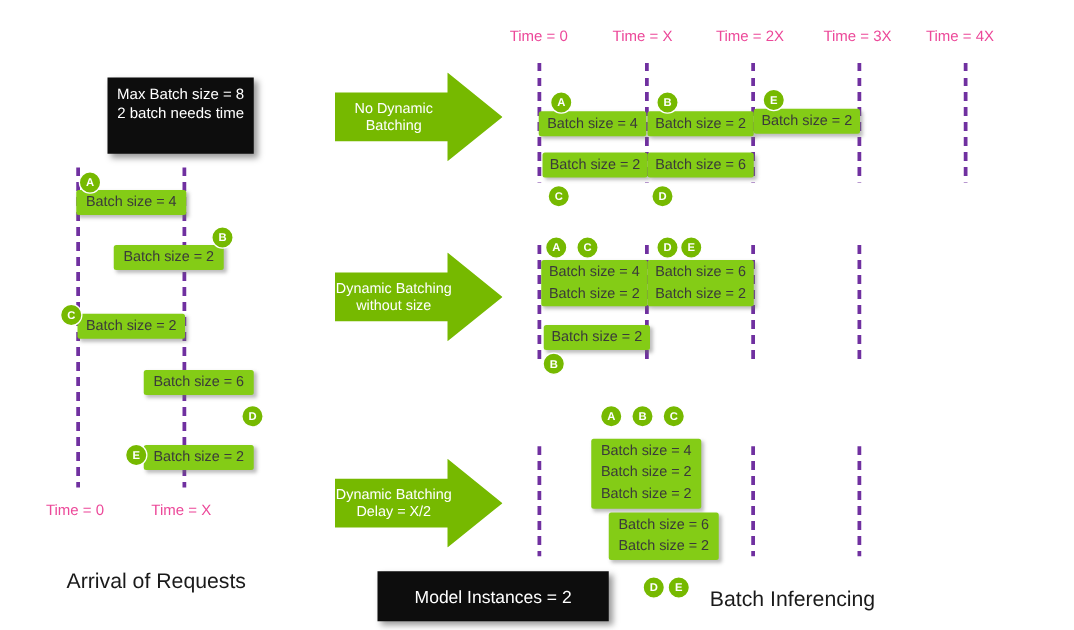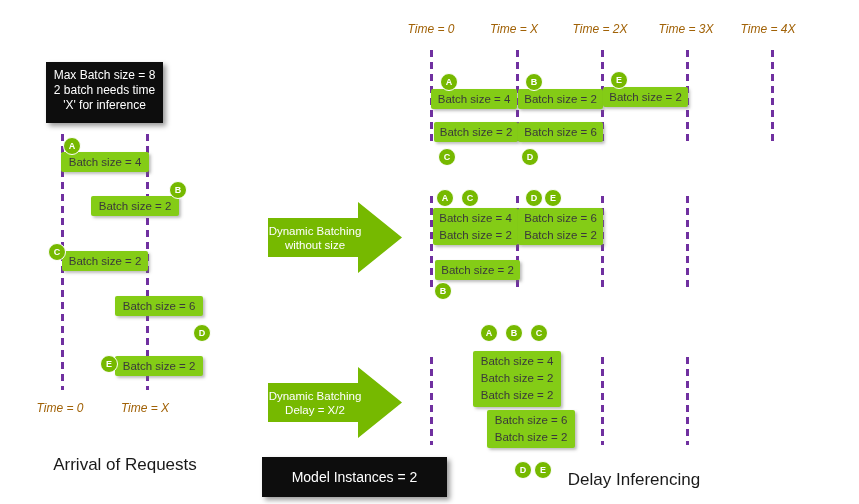--- a/index.html
+++ b/index.html
@@ -10,37 +10,36 @@
   .bbox{position:absolute;background:#84cc16;border-radius:2px;z-index:2;
         box-shadow:2px 2px 3px rgba(110,110,110,.45);
         font-size:11.5px;color:#3a3a3a;text-align:center;}
   .bbox.single{height:20px;line-height:20px;}
   .bbox.multi{padding-top:2px;}
   .bbox.multi div{line-height:17px;}
   .circle{position:absolute;width:18px;height:18px;border-radius:50%;background:#76b900;
           color:#fff;font-size:9px;font-weight:bold;text-align:center;line-height:17px;
           z-index:3;border:1px solid #fff;box-sizing:border-box;}
   .blackbox{position:absolute;background:#0d0d0d;color:#fff;text-align:center;z-index:2;
-            box-shadow:3px 3px 5px rgba(0,0,0,.4);}
-  .timelabel{position:absolute;width:64px;text-align:center;font-size:12px;color:#a16207;font-style:italic;}
+            box-shadow:3px 3px 5px rgba(0,0,0,.4);margin-left:40px;}
+  .timelabel{position:absolute;width:64px;text-align:center;font-size:12px;color:#ec4899;}
   .caption{position:absolute;text-align:center;font-size:17px;color:#1a1a1a;}
   .arrow{position:absolute;width:134px;height:71px;z-index:2;}
   .arrow svg{position:absolute;left:0;top:0;}
   .arrow .atext{position:absolute;left:0;top:50%;transform:translateY(-50%);width:94px;
                 text-align:center;color:#fff;font-size:11.5px;line-height:14px;}
 </style>
 </head>
 <body>
 
 <div id="canvas">
 
   <div class="blackbox" style="left:46px;top:62px;width:117px;height:55px;font-size:12px;line-height:15px;padding-top:6px;">
     <div>Max Batch size = 8</div>
     <div>2 batch needs time</div>
-    <div>'X' for inference</div>
   </div>
 
   <div class="vline" style="left:61px;top:134px;height:256px;"></div>
   <div class="vline" style="left:146px;top:134px;height:256px;"></div>
 
   <div class="circle" style="left:63px;top:137px;">A</div>
   <div class="bbox single" style="left:61px;top:152px;width:88px;">Batch size = 4</div>
 
   <div class="circle" style="left:169px;top:181px;">B</div>
   <div class="bbox single" style="left:91px;top:196px;width:88px;">Batch size = 2</div>
@@ -52,20 +51,29 @@
   <div class="circle" style="left:193px;top:324px;">D</div>
 
   <div class="circle" style="left:100px;top:355px;">E</div>
   <div class="bbox single" style="left:115px;top:356px;width:88px;">Batch size = 2</div>
 
   <div class="timelabel" style="left:28px;top:401px;">Time = 0</div>
   <div class="timelabel" style="left:113px;top:401px;">Time = X</div>
 
   <div class="caption" style="left:25px;top:455px;width:200px;">Arrival of Requests</div>
 
+  <div class="arrow" style="left:268px;top:58px;">
+    <svg width="134" height="71" viewBox="0 0 134 71">
+      <polygon points="0,16 90,16 90,0 134,35.5 90,71 90,55 0,55" fill="#76b900"></polygon>
+    </svg>
+    <div class="atext">
+      <div>No Dynamic</div>
+      <div>Batching</div>
+    </div>
+  </div>
 
   <div class="arrow" style="left:268px;top:202px;">
     <svg width="134" height="71" viewBox="0 0 134 71">
       <polygon points="0,16 90,16 90,0 134,35.5 90,71 90,55 0,55" fill="#76b900"></polygon>
     </svg>
     <div class="atext">
       <div>Dynamic Batching</div>
       <div>without size</div>
     </div>
   </div>
@@ -141,15 +149,15 @@
     <div>Batch size = 2</div>
   </div>
 
   <div class="bbox multi" style="left:487px;top:410px;width:88px;height:36px;">
     <div>Batch size = 6</div>
     <div>Batch size = 2</div>
   </div>
   <div class="circle" style="left:514px;top:461px;">D</div>
   <div class="circle" style="left:534px;top:461px;">E</div>
 
-  <div class="caption" style="left:554px;top:470px;width:160px;">Delay Inferencing</div>
+  <div class="caption" style="left:554px;top:470px;width:160px;">Batch Inferencing</div>
 
 </div>
 
 </body></html>

